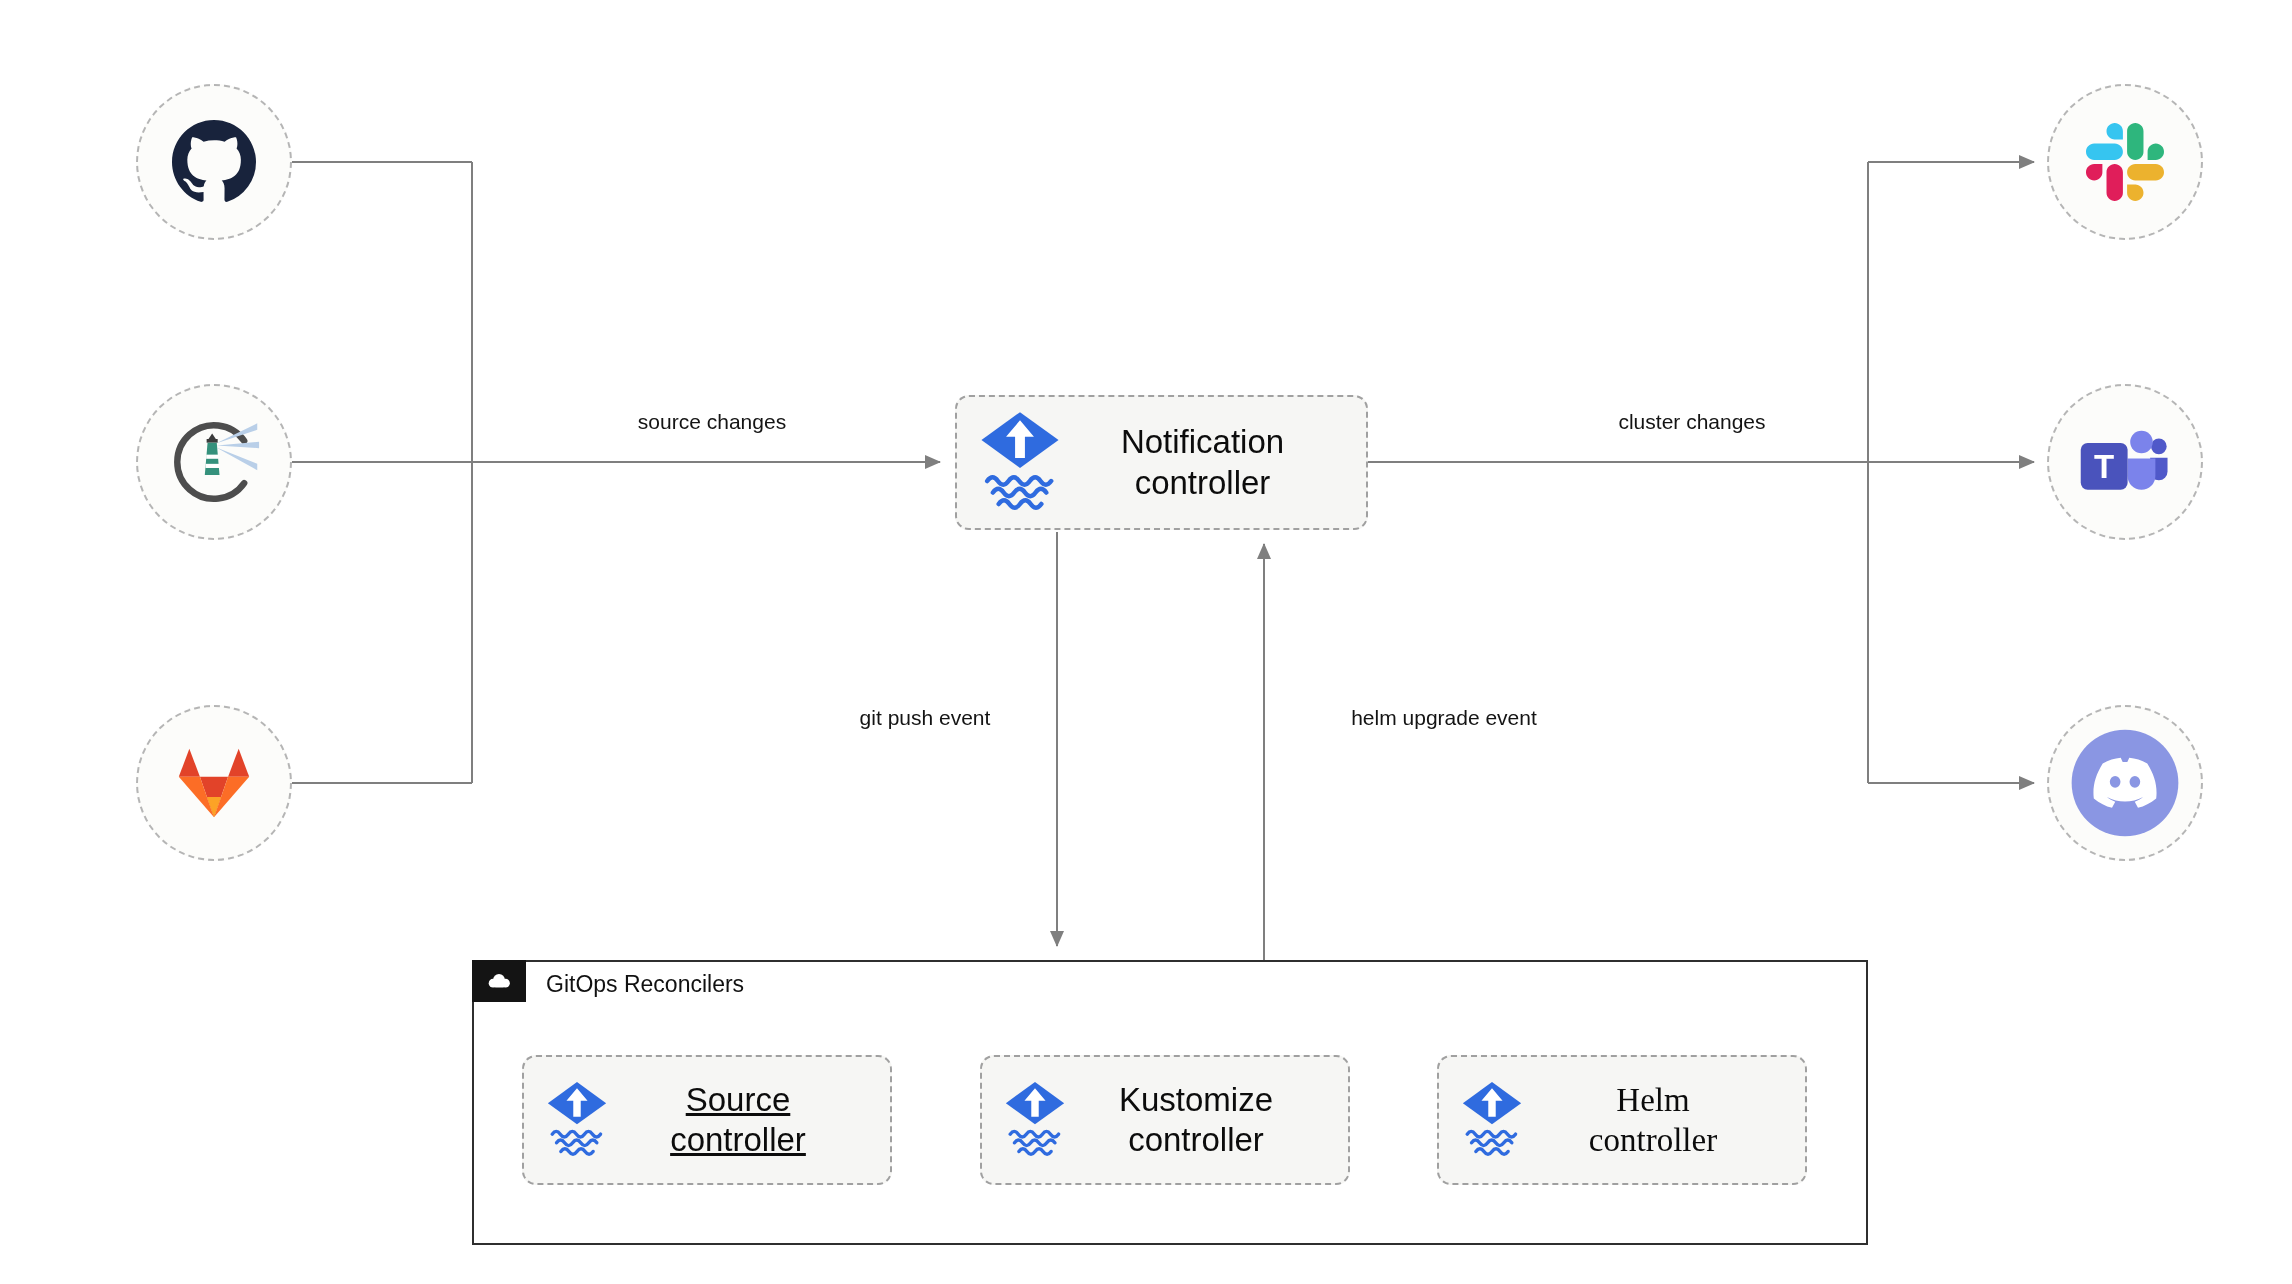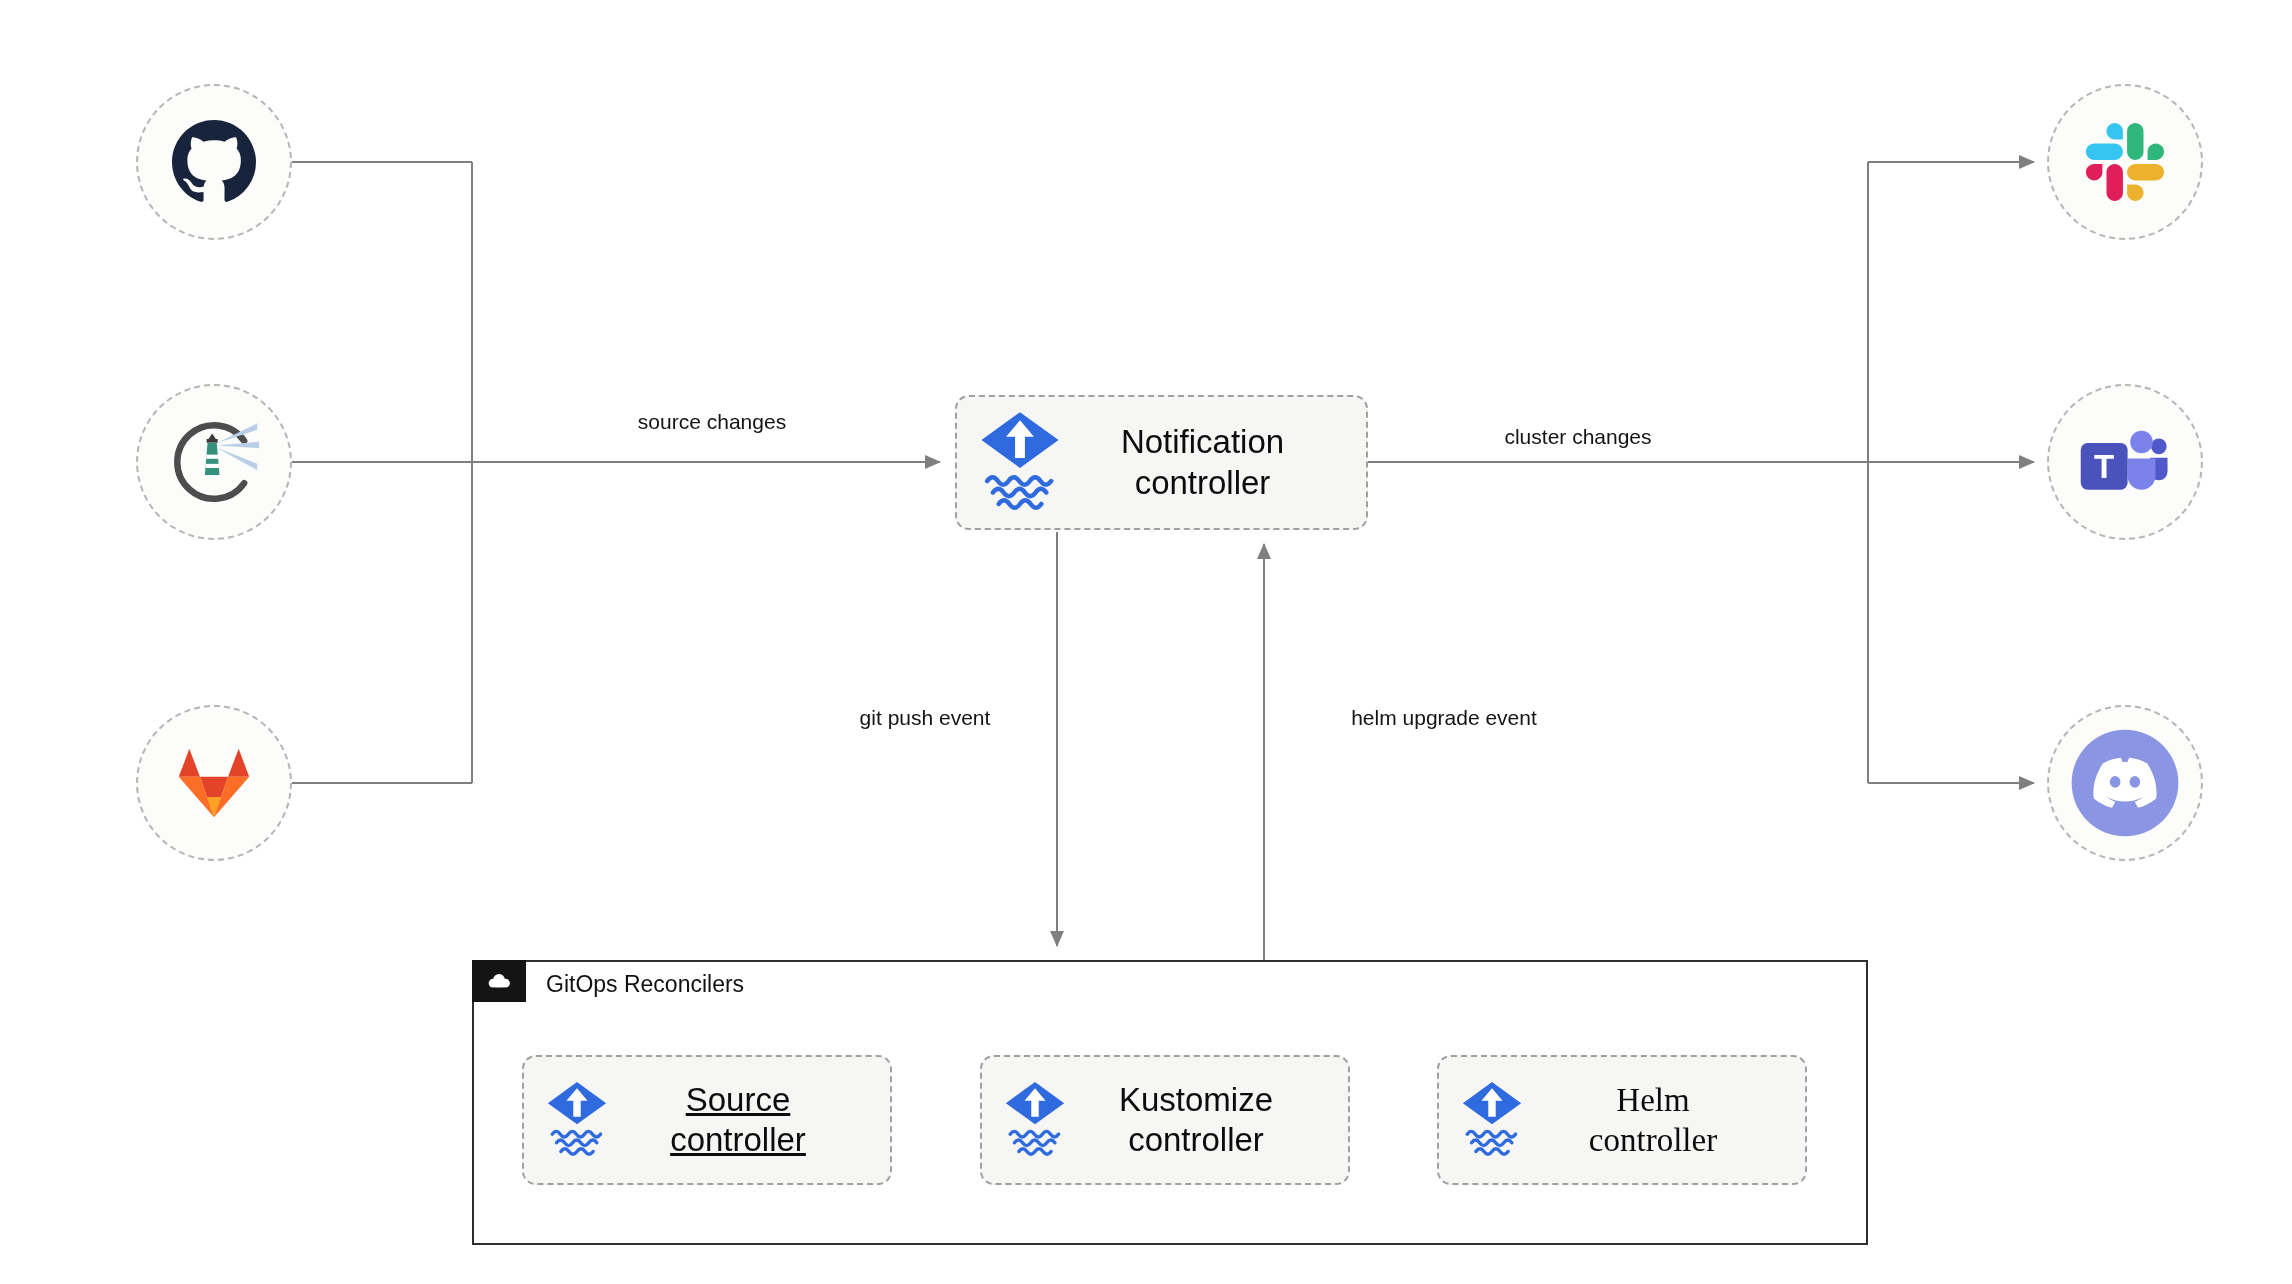--- a/index.html
+++ b/index.html
@@ -126,21 +126,21 @@
       <g stroke="#2f6bdf" stroke-width="5.5" fill="none" stroke-linecap="round">
         <path d="M10 84 q6.5 -9 13 0 t13 0 t13 0 t13 0 t13 0 t13 0"></path>
         <path d="M17 98 q6.5 -9 13 0 t13 0 t13 0 t13 0 t13 0"></path>
         <path d="M24 112 q6.5 -9 13 0 t13 0 t13 0 t13 0"></path>
       </g>
     </svg>
     <div class="node-label" style="max-width:250px;margin:0 auto;">Notification controller</div>
   </div>
 
   <div class="edge-label" style="left:712px;top:410px;">source changes</div>
-  <div class="edge-label" style="left:1578px;top:410px;margin-top:15px;">cluster changes</div>
+  <div class="edge-label" style="left:1692px;top:410px;">cluster changes</div>
   <div class="edge-label" style="left:925px;top:706px;">git push event</div>
   <div class="edge-label" style="left:1444px;top:706px;">helm upgrade event</div>
 
   <div class="group">
     <div class="group-badge">
       <svg width="34" height="26" viewBox="0 0 62 48">
         <g fill="#ffffff">
           <circle cx="20" cy="28" r="8"></circle>
           <circle cx="31" cy="22" r="11"></circle>
           <circle cx="43" cy="28" r="8"></circle>

